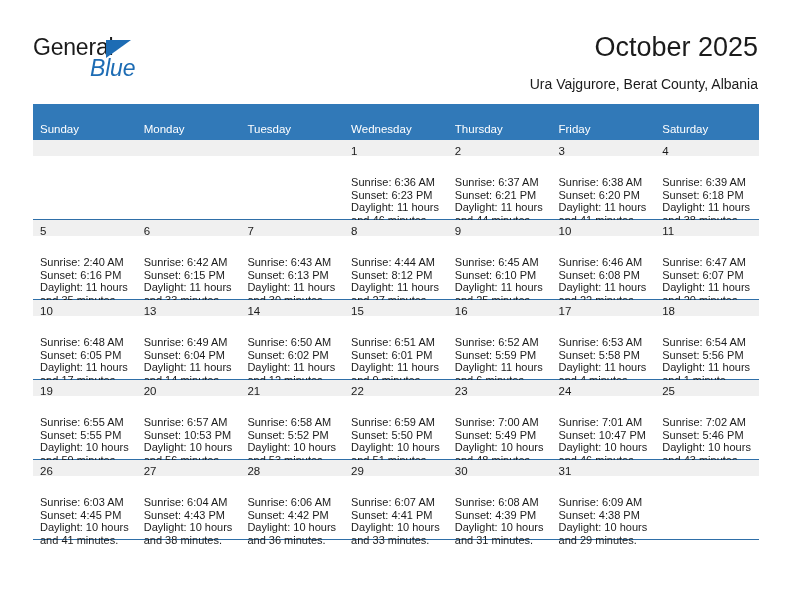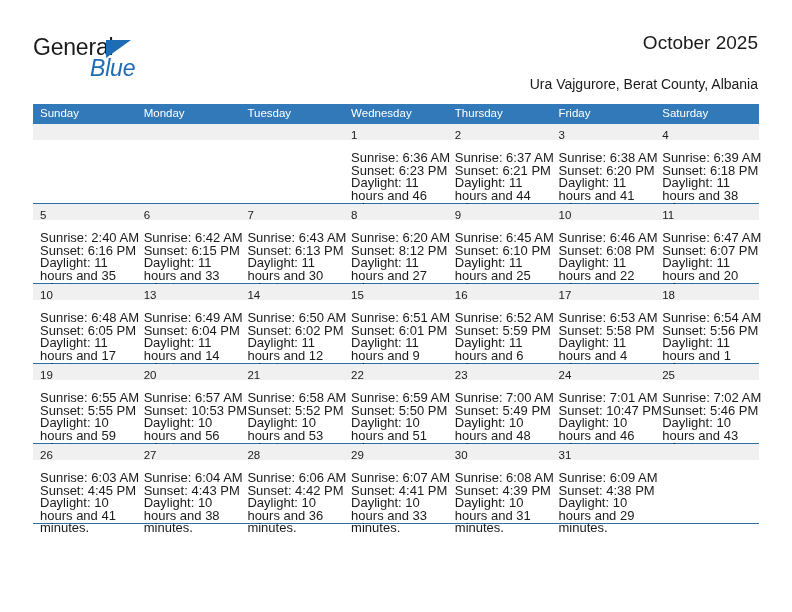--- a/index.html
+++ b/index.html
@@ -61,21 +61,21 @@
     font-size: 23px;
     letter-spacing: -0.2px;
     color: #1d6cb4;
     font-family: "Liberation Sans", sans-serif;
     font-style: italic;
   }
   .title {
     position: absolute;
     right: 34px;
     top: 32px;
-    font-size: 19px;
+    font-size: 27px;
     color: #1b1b1b;
     text-align: right;
     white-space: nowrap;
   }
   .subtitle {
     position: absolute;
     right: 34px;
     top: 76px;
     font-size: 14px;
     color: #1b1b1b;
@@ -94,21 +94,21 @@
     border-collapse: collapse;
     table-layout: fixed;
     width: 726px;
   }
   table.cal th {
     background: #3179b8;
     color: #ffffff;
     font-size: 11.5px;
     font-weight: normal;
     text-align: left;
-    padding: 3px 0 5px 7px;
+    padding: 19px 0 5px 7px;
     height: 11px;
     border: none;
   }
   table.cal td {
     vertical-align: top;
     padding: 0;
     border: none;
     border-top: 1.3px solid #2f6fa8;
     height: 79px;
     width: 103.7px;
@@ -125,22 +125,22 @@
     height: 16px;
     padding: 1px 0 1px 7px;
     box-sizing: border-box;
   }
   .daynum {
     font-size: 11.5px;
     color: #1b1b1b;
     line-height: 14px;
   }
   .details {
-    padding: 12px 4px 0 7px;
-    font-size: 13px;
+    padding: 20px 4px 0 7px;
+    font-size: 11px;
     line-height: 12.6px;
     color: #1b1b1b;
   }
   .details div {
     white-space: nowrap;
   }
   .details .wrap {
     white-space: normal;
   }
 
@@ -264,21 +264,21 @@
                   <div>Sunrise: 6:43 AM</div>
                   <div>Sunset: 6:13 PM</div>
                   <div class="wrap">Daylight: 11 hours and 30 minutes.</div>
                 </div>
               </div>
             </td>
             <td>
               <div class="cell-inner">
                 <div class="daynum-band"><span class="daynum">8</span></div>
                 <div class="details">
-                  <div>Sunrise: 6:20 AM</div>
+                  <div>Sunrise: 4:44 AM</div>
                   <div>Sunset: 8:12 PM</div>
                   <div class="wrap">Daylight: 11 hours and 27 minutes.</div>
                 </div>
               </div>
             </td>
             <td>
               <div class="cell-inner">
                 <div class="daynum-band"><span class="daynum">9</span></div>
                 <div class="details">
                   <div>Sunrise: 6:45 AM</div>

